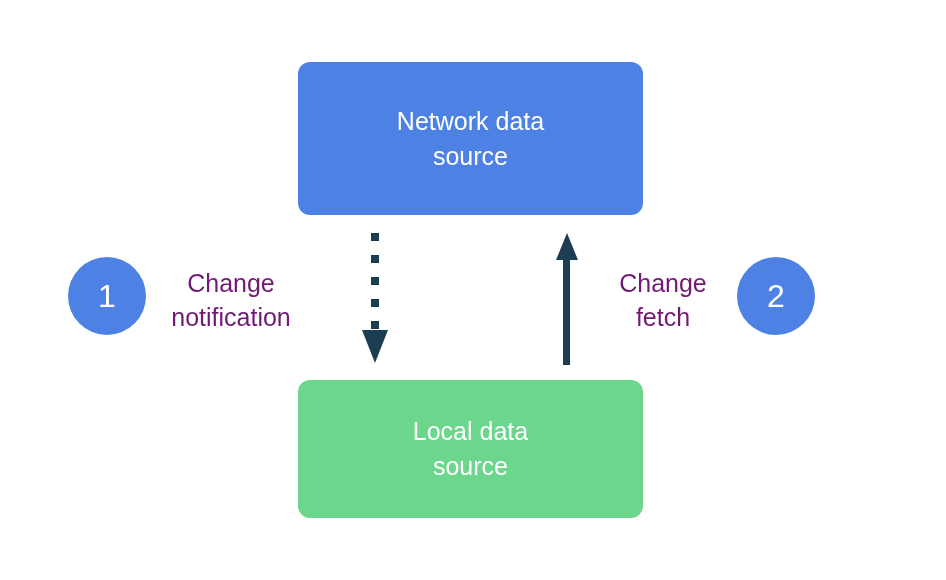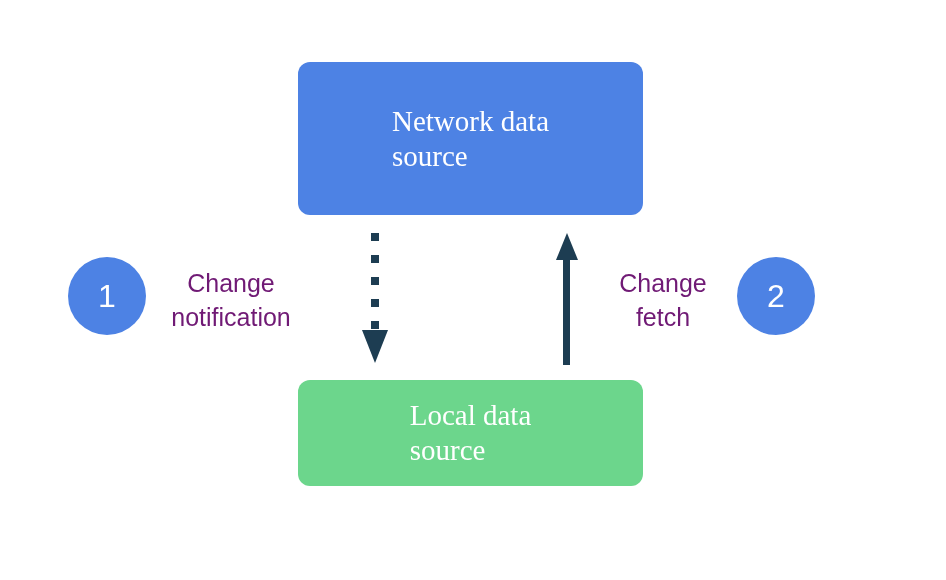--- a/index.html
+++ b/index.html
@@ -17,33 +17,33 @@
   }
   .box {
     position: absolute;
     left: 298px;
     width: 345px;
     border-radius: 12px;
     display: flex;
     align-items: center;
     justify-content: center;
     color: #ffffff;
-    font-size: 29px;
+    font-size: 25px;
     line-height: 35px;
+    text-align: center;
     white-space: pre-line;
-    font-family: Liberation Serif, serif;
   }
   .box-network {
     top: 62px;
     height: 153px;
     background: #4d82e4;
   }
   .box-local {
     top: 380px;
-    height: 106px;
+    height: 138px;
     background: #6cd68c;
   }
   
   .dotted-line {
     position: absolute;
     left: 371px;
     top: 233px;
     width: 8px;
     height: 96px;
     background: repeating-linear-gradient(

